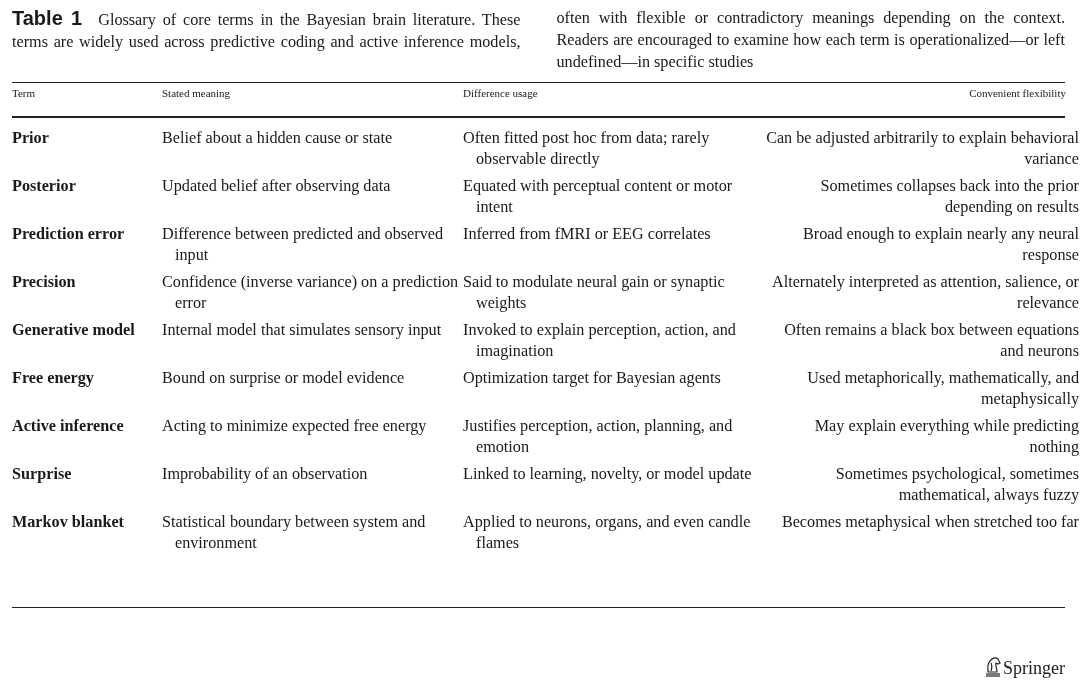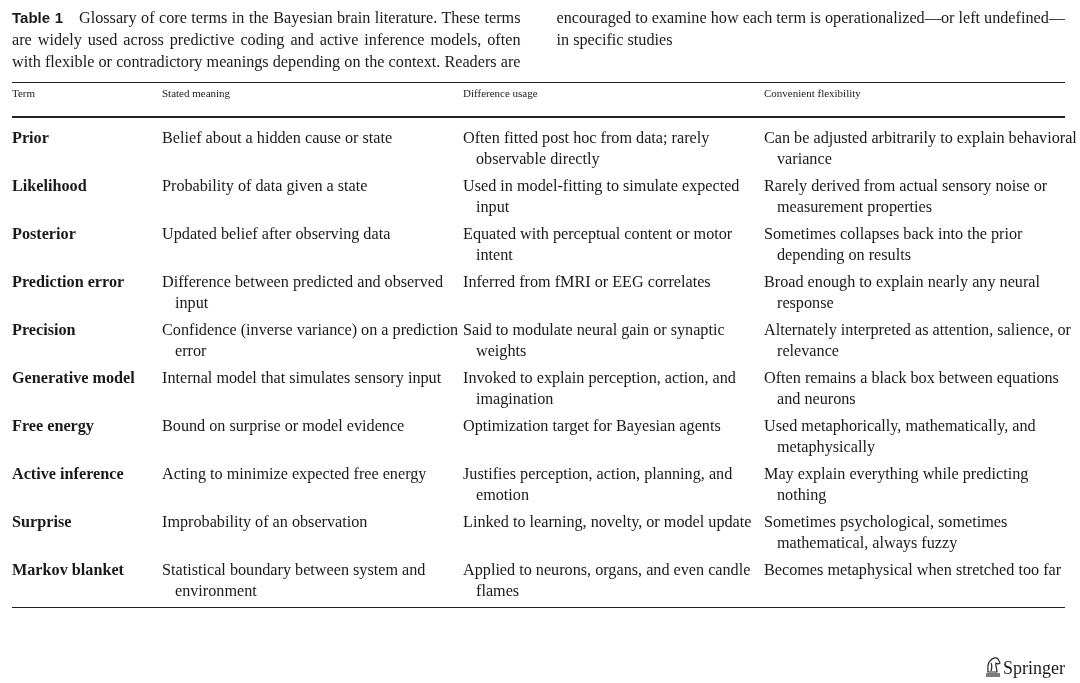--- a/index.html
+++ b/index.html
@@ -6,32 +6,32 @@
   body {
     width: 1080px; height: 683px; position: relative; overflow: hidden;
     font-family: "Liberation Serif", serif; color: #1a1a1a;
   }
   .caption {
     position: absolute; left: 12px; top: 7px; width: 1053px;
     column-count: 2; column-gap: 36px;
     font-size: 16.2px; line-height: 22px; text-align: justify;
   }
   .caption .label {
-    font-family: "Liberation Sans", sans-serif; font-weight: bold; font-size: 15px;
+    font-family: "Liberation Sans", sans-serif; font-weight: bold; font-size: 20px;
     margin-right: 16px;
   }
   .rule-top { position: absolute; left: 12px; width: 1053px; top: 82px; height: 1px; background: #222; }
   .rule-head { position: absolute; left: 12px; width: 1053px; top: 116px; height: 2px; background: #222; }
   .rule-bottom { position: absolute; left: 12px; width: 1053px; top: 607px; height: 1px; background: #222; }
   .header-row { position: absolute; top: 87px; left: 0; width: 1080px; height: 24px; font-size: 11px; }
   .col { position: absolute; }
   .c0 { left: 12px; width: 145px; }
   .c1 { left: 162px; width: 295px; }
   .c2 { left: 463px; width: 295px; }
-  .c3 { left: 764px; width: 302px; }
+  .c3 { left: 764px; width: 302px; text-align: right; }
   .rows { position: absolute; top: 126px; left: 0; width: 1080px; font-family: Liberation Serif, serif; }
   .row { position: relative; height: 48px; font-size: 16.2px; line-height: 21px; }
   .row .col { top: 2px; }
   .term { font-weight: bold; }
   .cell { padding-left: 13px; text-indent: -13px; }
   .springer {
     position: absolute; right: 15px; top: 655px; font-size: 18px;
     display: flex; align-items: center; gap: 0;
   }
   .springer svg { width: 20px; height: 22px; }
@@ -53,26 +53,20 @@
 </div>
 
 <div class="rule-head"></div>
 
 <div class="rows">
   <div class="row">
     <div class="col c0 term">Prior</div>
     <div class="col c1 cell">Belief about a hidden cause or state</div>
     <div class="col c2 cell">Often fitted post hoc from data; rarely observable directly</div>
     <div class="col c3 cell">Can be adjusted arbitrarily to explain behavioral variance</div>
-  </div>
-  <div class="row">
-    <div class="col c0 term">Likelihood</div>
-    <div class="col c1 cell">Probability of data given a state</div>
-    <div class="col c2 cell">Used in model-fitting to simulate expected input</div>
-    <div class="col c3 cell">Rarely derived from actual sensory noise or measurement properties</div>
   </div>
   <div class="row">
     <div class="col c0 term">Posterior</div>
     <div class="col c1 cell">Updated belief after observing data</div>
     <div class="col c2 cell">Equated with perceptual content or motor intent</div>
     <div class="col c3 cell">Sometimes collapses back into the prior depending on results</div>
   </div>
   <div class="row">
     <div class="col c0 term">Prediction error</div>
     <div class="col c1 cell">Difference between predicted and observed input</div>

